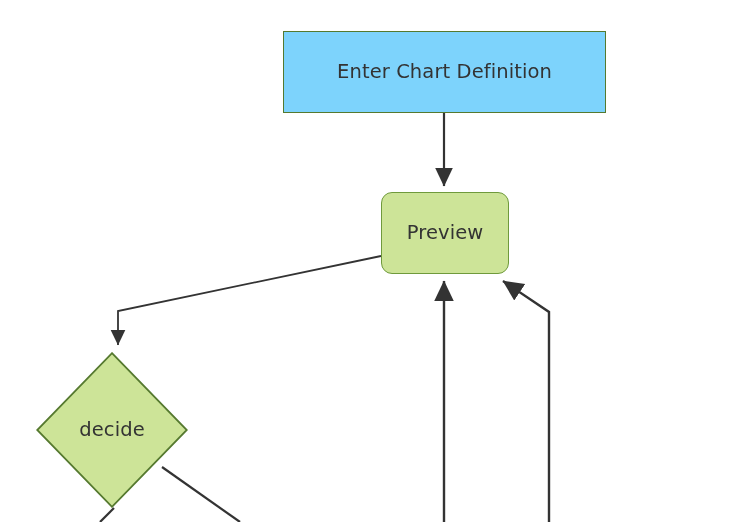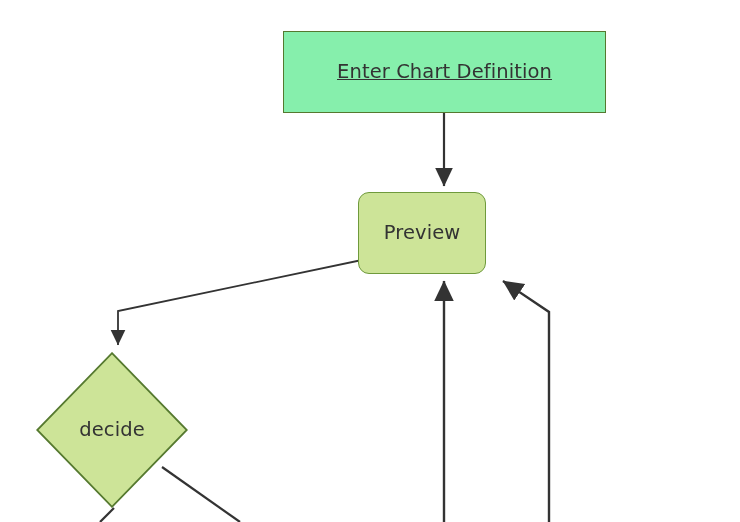--- a/index.html
+++ b/index.html
@@ -31,23 +31,22 @@
     display: flex;
     align-items: center;
     justify-content: center;
     color: #333333;
     font-size: 19.5px;
     line-height: 1;
     letter-spacing: 0.1px;
     white-space: nowrap;
   }
   .node-rect {
-    background: #86efac;
+    background: #7dd3fc;
     border: 1.6px solid #55792f;
-    text-decoration: underline;
   }
   .node-round {
     background: #cde498;
     border: 1.6px solid #6f9a3c;
     border-radius: 11px;
   }
   .node-diamond {
     background: transparent;
     border: none;
   }
@@ -89,21 +88,21 @@
 
     <path d="M114,508 L100,522" fill="none" stroke="#333333" stroke-width="2.2"></path>
 
     <path d="M162,467 L240,522" fill="none" stroke="#333333" stroke-width="2.2"></path>
   </svg>
 
   <div class="node node-rect" style="left:283px; top:31px; width:323px; height:82px;">
     <span>Enter Chart Definition</span>
   </div>
 
-  <div class="node node-round" style="left:358px; top:192px; width:128px; height:82px;">
+  <div class="node node-round" style="left:381px; top:192px; width:128px; height:82px;">
     <span>Preview</span>
   </div>
 
   <div class="node node-diamond" style="left:36px; top:352px; width:152px; height:156px;">
     <svg class="diamond-shape" width="152" height="156" viewBox="0 0 152 156">
       <polygon points="76,1.2 150.8,78 76,154.8 1.2,78" fill="#cde498" stroke="#55792f" stroke-width="1.8"></polygon>
     </svg>
     <span class="diamond-label" style="left:0; top:0; width:152px; height:156px;">decide</span>
   </div>
 

